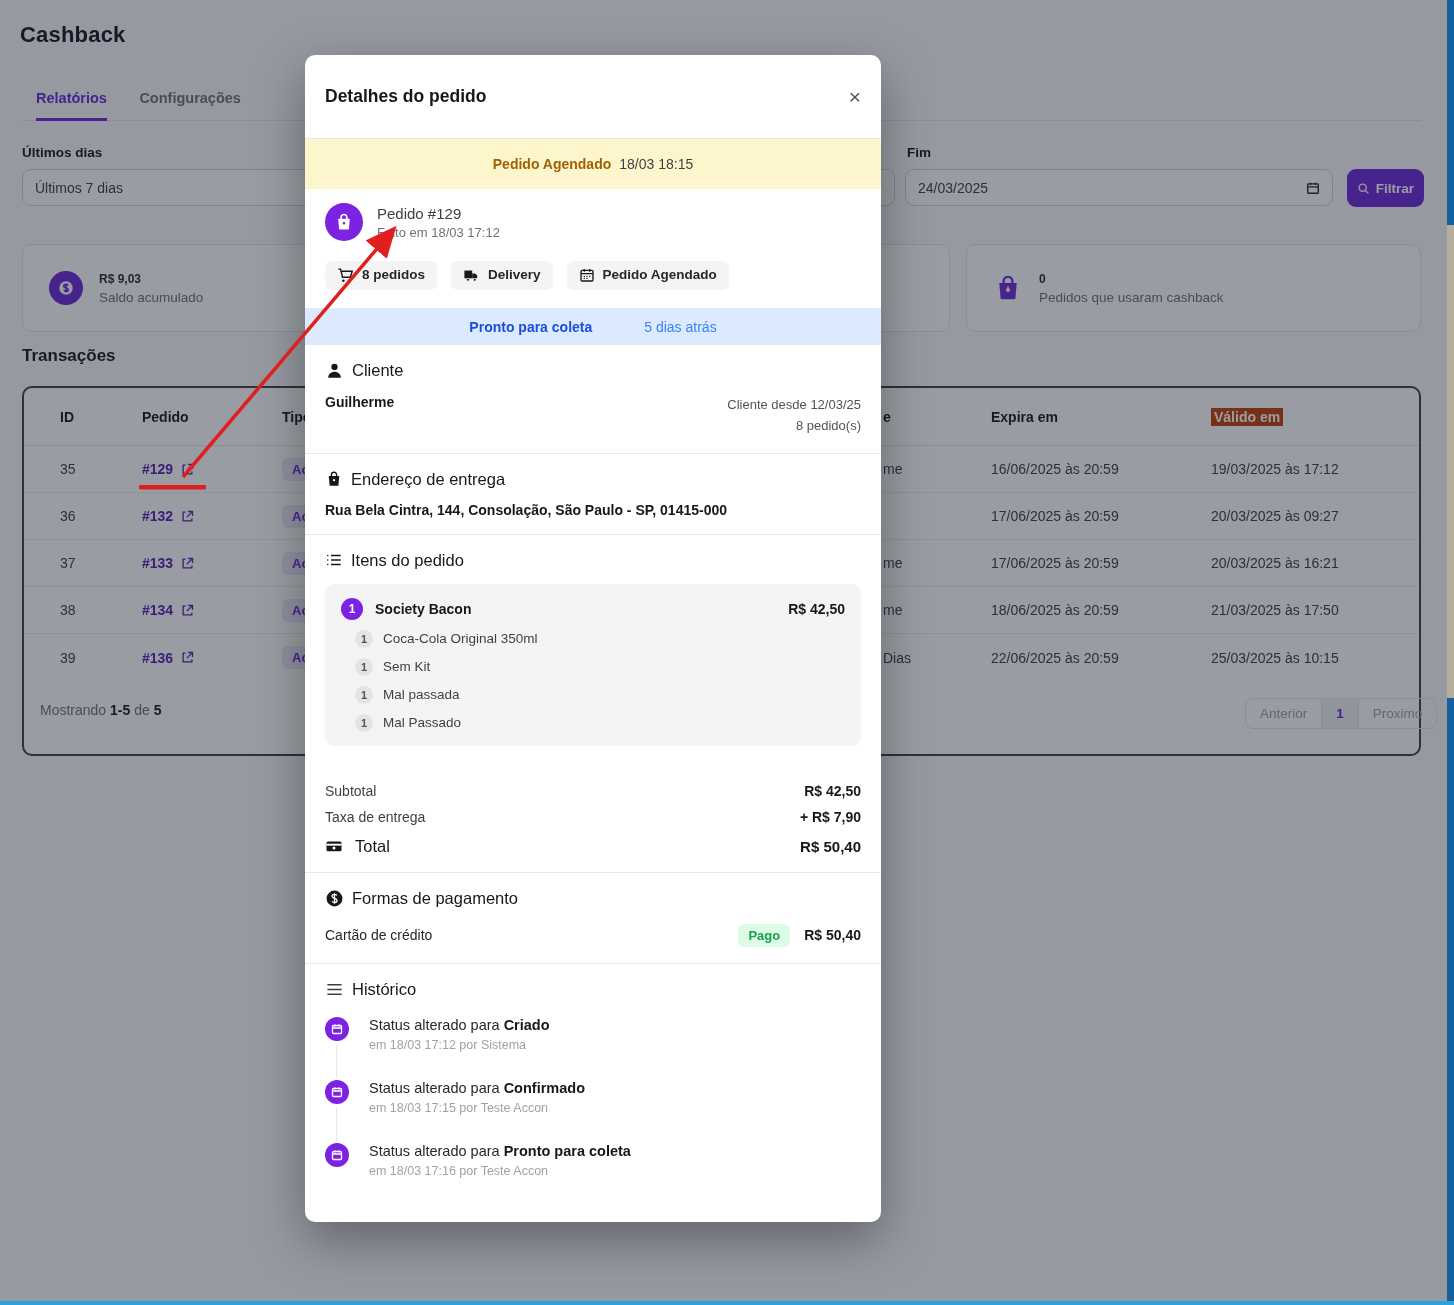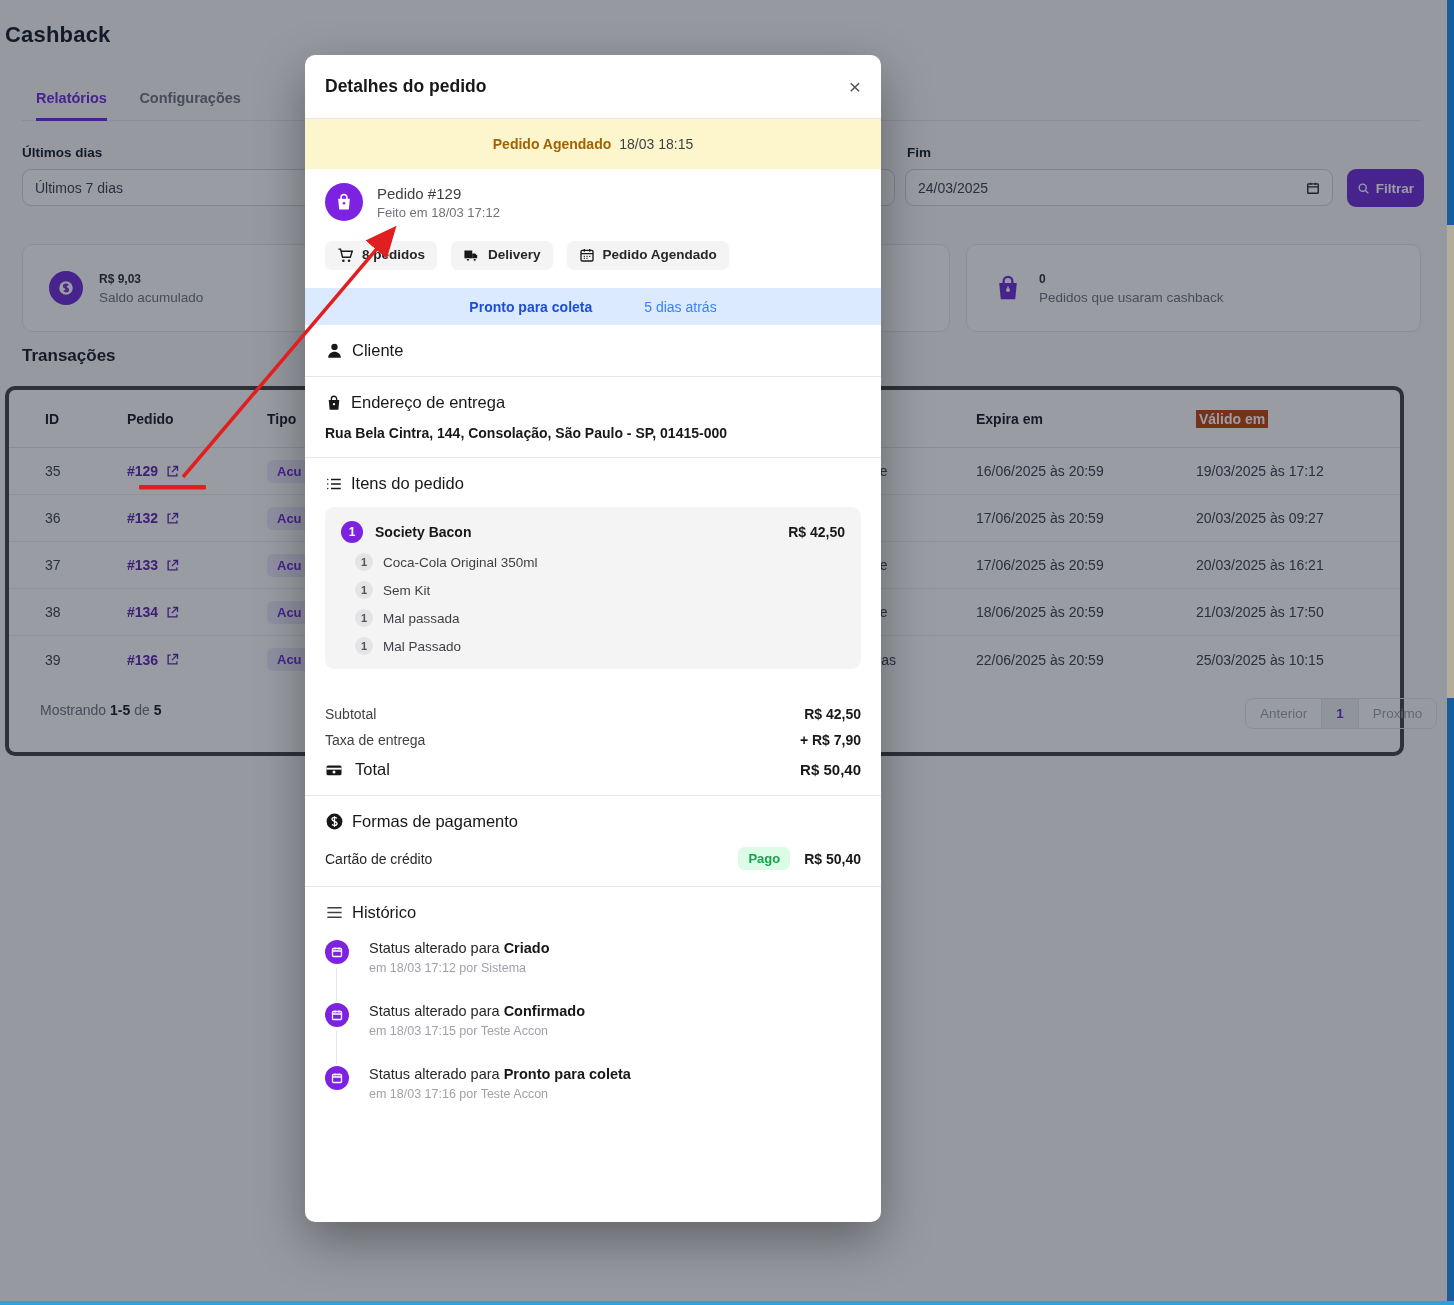--- a/index.html
+++ b/index.html
@@ -1,57 +1,57 @@
 <!DOCTYPE html>
 <html><head>
 <meta charset="utf-8">
 <style>
   * { margin:0; padding:0; box-sizing:border-box; }
   html,body { width:1454px; height:1305px; }
   body { font-family:"Liberation Sans","DejaVu Sans",sans-serif; background:#f9fafb; position:relative; overflow:hidden; color:#111827; }
 
   
   .page { position:absolute; inset:0; background:#f9fafb; }
-  .page-title { position:absolute; left:5px; top:22px; font-size:22px; font-weight:800; color:#111827; letter-spacing:.2px;text-align:center; }
+  .page-title { position:absolute; left:20px; top:22px; font-size:22px; font-weight:800; color:#111827; letter-spacing:.2px;text-align:center; }
   .tabs { position:absolute; left:22px; top:84px; width:1399px; border-bottom:1px solid #e5e7eb; height:37px; }
   .tab { display:inline-block; margin:0 14px; padding:6px 0 12px; font-size:14.5px; font-weight:700; color:#6b7280; cursor:pointer; }
   .tab.active { color:#6d28d9; border-bottom:3px solid #6d28d9; }
   .field-label { position:absolute; font-size:13.5px; font-weight:700; color:#111827; }
   .input { position:absolute; height:37px; background:#fff; border:1px solid #d1d5db; border-radius:9px; font-size:14px; color:#374151; display:flex; align-items:center; padding:0 12px; }
   .input .cal { margin-left:auto; }
   .btn-filtrar { position:absolute; left:1347px; top:169px; width:77px; height:38px; background:#6d28d9; color:#fff; border:none; border-radius:9px; font-size:13.5px; font-weight:700; display:flex; align-items:center; justify-content:center; gap:6px; cursor:pointer; font-family:inherit; }
 
   .sum-card { position:absolute; top:244px; height:88px; background:#fff; border:1px solid #e5e7eb; border-radius:10px; display:flex; align-items:center; padding:0 26px; gap:16px; }
   .sum-card .txt .v { font-size:12px; font-weight:600; color:#1f2937; }
   .sum-card .txt .l { font-size:13.5px; color:#6b7280; margin-top:4px; }
   .ic-circle { width:34px; height:34px; border-radius:50%; background:#6d28d9; color:#fff; display:flex; align-items:center; justify-content:center; flex:0 0 auto; }
 
   .sec-title { position:absolute; left:22px; top:346px; font-size:17px; font-weight:700; color:#111827; }
 
   
-  .table-card { position:absolute; left:5px; top:386px; width:1399px; height:370px; background:#fff; border:4px solid #404040; border-radius:10px; overflow:hidden; }
+  .table-card { position:absolute; left:22px; top:386px; width:1399px; height:370px; background:#fff; border:2px solid #404040; border-radius:10px; overflow:hidden; }
   .tgrid { display:grid; grid-template-columns:82px 140px 601px 108px 220px 1fr; align-items:center; padding-left:36px; }
   .thead { height:58px; font-size:14px; font-weight:700; color:#111827; border-bottom:1px solid #e5e7eb; }
   .th-valido { background:#c2410c; color:#fff; display:inline-block; padding:1px 3px; justify-self:start; }
   .trow { height:47px; font-size:14px; color:#374151; border-bottom:1px solid #eceef1; }
   .trow:last-child { border-bottom:none; }
   .pedido-link { color:#5b21b6; font-weight:700; display:inline-flex; gap:7px; align-items:center; cursor:pointer; }
   .badge-acu { background:#ede9fe; color:#6d28d9; font-weight:700; font-size:13px; padding:4px 10px; border-radius:6px; display:inline-block; }
   .tfoot { position:absolute; left:40px; top:702px; font-size:14px; color:#6b7280; }
   .tfoot b { color:#111827; }
   .pagination { position:absolute; left:1245px; top:698px; display:flex; border:1px solid #e5e7eb; border-radius:8px; overflow:hidden; font-size:13.5px; color:#9ca3af; }
   .pagination .pg { padding:7px 14px; cursor:pointer; }
   .pagination .pg.cur { background:#e5e7eb99; color:#6d28d9; font-weight:700; border-left:1px solid #e5e7eb; border-right:1px solid #e5e7eb; }
 
   
   .overlay { position:absolute; left:0; top:0; width:1454px; height:1301px; background:rgba(23,30,44,0.44); }
 
   
   .modal { position:absolute; left:305px; top:55px; width:576px; height:1167px; background:#fff; border-radius:10px; box-shadow:0 18px 50px rgba(0,0,0,.35); overflow:hidden; font-size:14px; }
-  .m-header { height:64px; display:flex; align-items:center; padding:0 20px; border-bottom:1px solid #e5e7eb; }
+  .m-header { height:84px; display:flex; align-items:center; padding:0 20px; border-bottom:1px solid #e5e7eb; }
   .m-title { font-size:17.5px; font-weight:700; color:#18181b; }
   .m-close { margin-left:auto; color:#52525b; font-size:21px; line-height:1; cursor:pointer; background:none; border:none; font-family:inherit; }
   .banner { height:50px; display:flex; align-items:center; justify-content:center; gap:8px; font-size:14px; }
   .banner.yellow { background:#fdf6cd; }
   .banner.yellow .b1 { color:#a16207; font-weight:700; }
   .banner.yellow .b2 { color:#3f3f46; }
   .banner.blue { background:#dbeafe; height:37px; }
   .banner.blue .b1 { color:#1d4ed8; font-weight:700; }
   .banner.blue .b2 { color:#3b82f6;margin-left:44px; }
   .m-block { padding:14px 20px 18px; }
@@ -331,20 +331,27 @@
   </div>
 
   <div class="m-sec">
     <div class="sec-head">
       <svg width="19" height="19" viewBox="0 0 24 24" fill="#18181b">
           <circle cx="12" cy="7.5" r="4"></circle>
           <path d="M4 21c0-4.4 3.6-7.5 8-7.5s8 3.1 8 7.5z"></path>
         </svg>
       <span>Cliente</span>
     </div>
+    <div class="client-row">
+      <span class="client-name">Guilherme</span>
+      <span class="client-side">
+        <span>Cliente desde 12/03/25</span><br>
+        <span>8 pedido(s)</span>
+      </span>
+    </div>
   </div>
 
   <div class="m-sec">
     <div class="sec-head">
       <svg width="18" height="18" viewBox="0 0 24 24" fill="#18181b">
           <path d="M5 8h14l-1.2 13H6.2L5 8z"></path>
           <path d="M8.5 10V6.5a3.5 3.5 0 0 1 7 0V10" fill="none" stroke="#18181b" stroke-width="1.8"></path>
           <circle cx="12" cy="13.5" r="1.5" fill="#fff"></circle>
         </svg>
       <span>Endereço de entrega</span>

